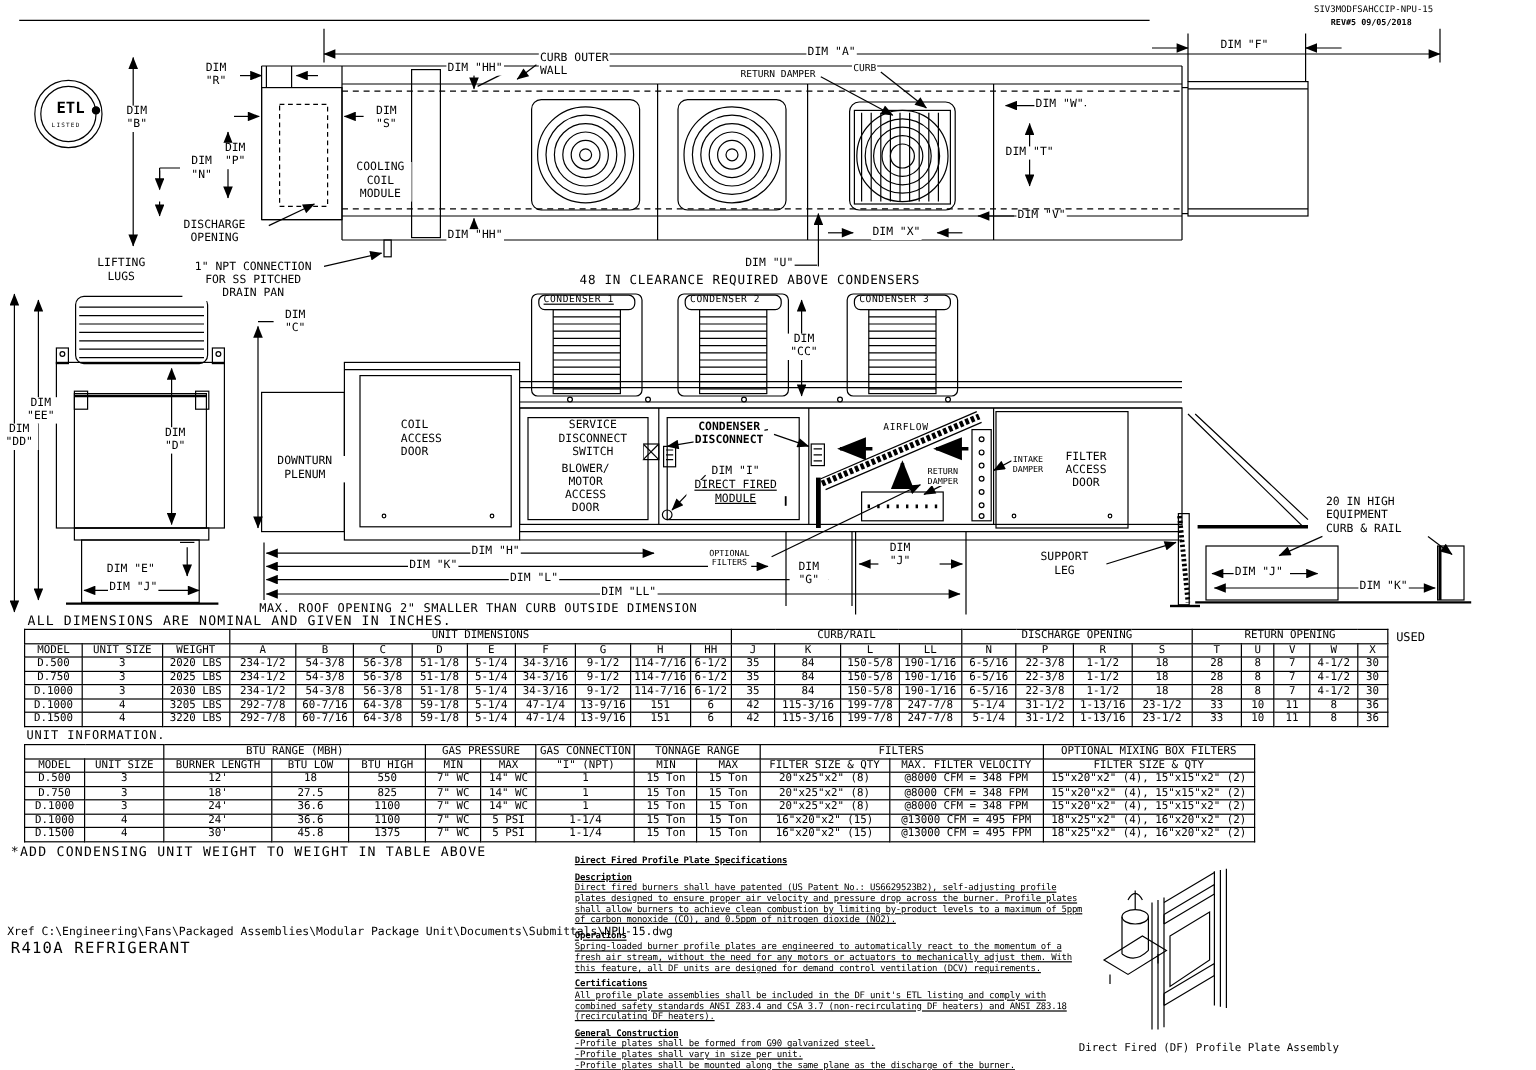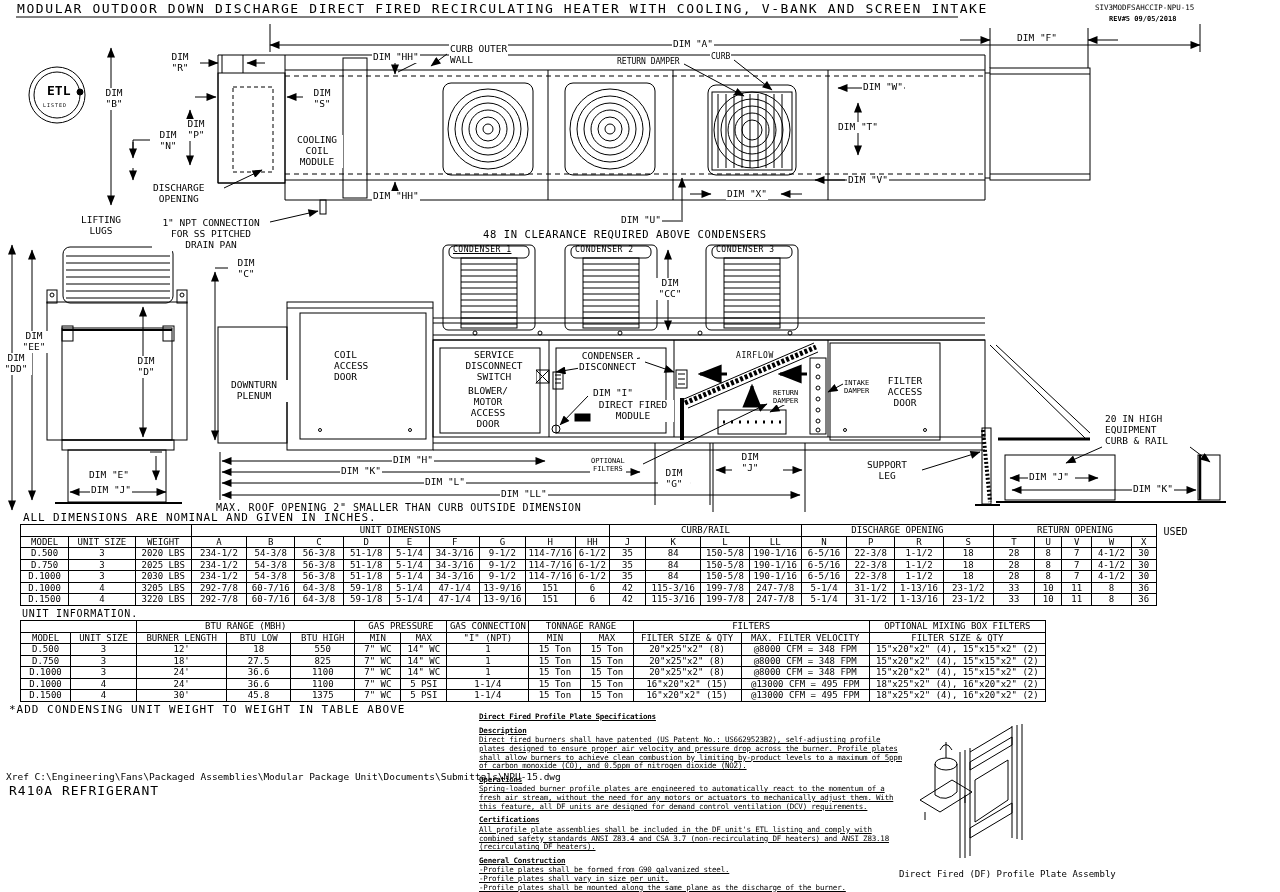--- a/index.html
+++ b/index.html
@@ -293,21 +293,20 @@
         <path d="M975,780 L1008,760 L1008,800 L975,822 Z"></path>
         <path d="M970,828 L1012,803 M970,838 L1012,813 M970,828 V838 M1012,803 V813"></path>
         <ellipse cx="946" cy="764" rx="11" ry="6"></ellipse>
         <path d="M935,764 V795 M957,764 V792 M935,795 Q946,803 957,792"></path>
         <path d="M946,742 V758 M940,750 Q946,739 952,750"></path>
         <path d="M920,800 L952,780 L972,792 L940,812 Z M925,812 V820 M965,795 V803"></path>
       </g>
     </g>
   </svg>
 
-  <span class="lbl" id="title">MODULAR OUTDOOR DOWN DISCHARGE DIRECT FIRED RECIRCULATING HEATER WITH COOLING, V-BANK AND SCREEN INTAKE</span>
   <span class="lbl" id="dwgnum">SIV3MODFSAHCCIP-NPU-15</span>
   <span class="lbl" id="rev">REV#5   09/05/2018</span>
   <span class="lbl etl-t nb">ETL</span>
   <span class="lbl etl-s nb">LISTED</span>
 
   <span class="lbl c" style="left:672px;top:39px;">DIM "A"</span>
   <span class="lbl c" style="left:1016px;top:33px;">DIM "F"</span>
   <span class="lbl c" style="left:96px;top:88px;width:34px;">DIM
 "B"</span>
   <span class="lbl c" style="left:162px;top:52px;width:34px;">DIM
@@ -361,24 +360,24 @@
   <span class="lbl" style="left:333px;top:350px;">COIL
 ACCESS
 DOOR</span>
   <span class="lbl c" style="left:452px;top:350px;width:82px;">SERVICE
 DISCONNECT
 SWITCH</span>
   <span class="lbl c" style="left:456px;top:386px;width:62px;">BLOWER/
 MOTOR
 ACCESS
 DOOR</span>
-  <span class="lbl c" style="left:578px;top:351px;">CONDENSER
+  <span class="lbl c" style="left:578px;top:351px;font-weight:bold;">CONDENSER
 DISCONNECT</span>
   <span class="lbl" style="left:592px;top:388px;">DIM "I"</span>
-  <span class="lbl c" style="left:592px;top:400px;width:80px;">DIRECT FIRED
+  <span class="lbl c" style="left:572px;top:400px;width:80px;text-decoration:underline;">DIRECT FIRED
 MODULE</span>
   <span class="lbl s nb" style="left:735px;top:352px;letter-spacing:0.6px;">AIRFLOW</span>
   <span class="lbl xs c" style="left:772px;top:390px;">RETURN
 DAMPER</span>
   <span class="lbl xs c" style="left:843px;top:380px;">INTAKE
 DAMPER</span>
   <span class="lbl c" style="left:878px;top:376px;width:52px;text-align:center;">FILTER
 ACCESS
 DOOR</span>
   <span class="lbl xs c" style="left:590px;top:458px;">OPTIONAL

